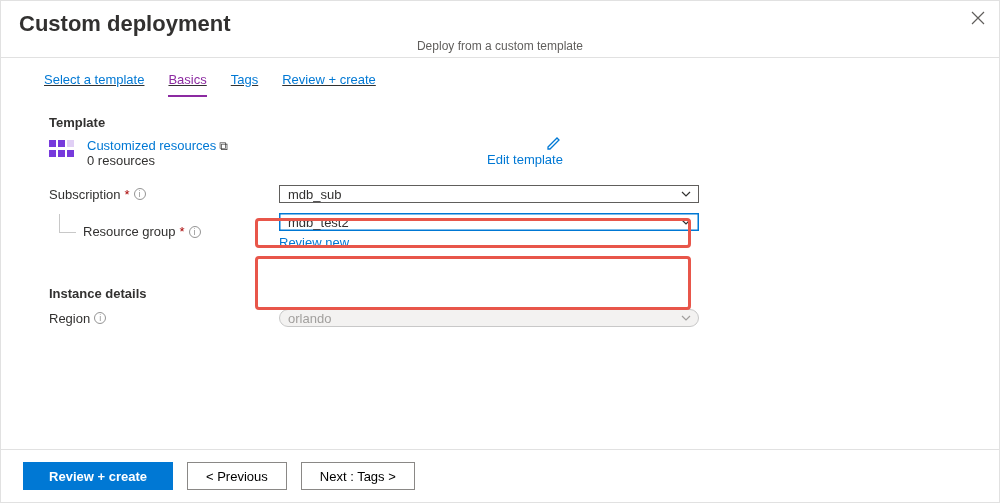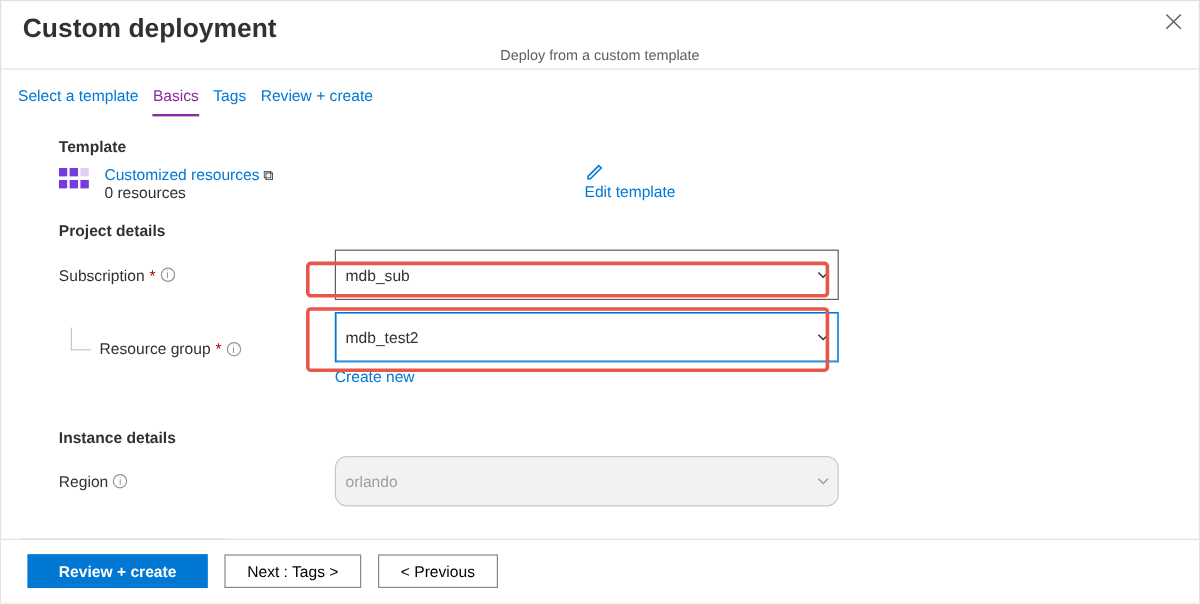--- a/index.html
+++ b/index.html
@@ -2,40 +2,40 @@
 <html><head>
 <meta charset="utf-8">
 <style>
   * { box-sizing: border-box; }
   html, body { margin: 0; padding: 0; font-family: "Segoe UI", Arial, sans-serif; font-size: 13px; color: #323130; background: #fff; }
   .page { width: 1000px; height: 503px; position: relative; border: 1px solid #e1e1e1; }
   .header { padding: 10px 18px 4px; border-bottom: 1px solid #e1e1e1; position: relative; }
   .header h1 { margin: 0; font-size: 22px; font-weight: 600; }
   .header .subtitle { color: #605e5c; font-size: 12px; margin-top: 2px; text-align: center; }
   .close-x { position: absolute; top: 10px; right: 14px; font-size: 16px; color: #605e5c; cursor: pointer; line-height: 1; }
-  .tabs { display: flex; gap: 12px; padding: 14px 14px 0; }
+  .tabs { display: flex; gap: 24px; padding: 14px 43px 0; text-decoration: underline; }
   .tab { padding-bottom: 8px; font-size: 13px; color: #0078d4; cursor: pointer; }
   .tab.active { color: #8c2aa1; border-bottom: 2px solid #8c2aa1; font-weight: 400; }
   .content { padding: 10px 48px 0; }
   .section-title { font-size: 13px; font-weight: 600; margin: 8px 0; }
   .template-row { display: flex; align-items: flex-start; gap: 12px; margin-bottom: 6px; }
   .template-icon { width: 26px; height: 26px; display: inline-block; }
   .template-link { color: #0078d4; text-decoration: none; cursor: pointer; }
   .external-icon { font-size: 12px; margin-left: 3px; color: #323130; }
   .resources-count { color: #323130; font-size: 13px; }
   .edit-template-wrap { text-align: center; margin: -40px 0 18px 50px; }
-  .edit-template-link { color: #0078d4; cursor: pointer; font-size: 13px; display: inline-flex; flex-direction: column; align-items: flex-start; }
+  .edit-template-link { color: #0078d4; cursor: pointer; font-size: 13px; display: inline-flex; flex-direction: column; align-items: flex-end; }
   .form-row { display: flex; align-items: center; margin-bottom: 10px; }
   .form-label { width: 230px; font-size: 13px; color: #323130; display: flex; align-items: center; gap: 4px; }
   .form-label.indent { padding-left: 34px; position: relative; }
   .form-label.indent::before { content: ""; position: absolute; left: 10px; top: -10px; width: 16px; height: 18px; border-left: 1px solid #c8c8c8; border-bottom: 1px solid #c8c8c8; }
   .req { color: #a80000; }
   .info-icon { width: 12px; height: 12px; border: 1px solid #949494; border-radius: 50%; display: inline-flex; align-items: center; justify-content: center; font-size: 9px; color: #949494; }
   .field-area { position: relative; }
-  .select { width: 420px; height: 42px; border: 1px solid #605e5c; padding: 0 24px 0 8px; font-size: 13px; background: #fff; position: relative; display: flex; align-items: center; }
+  .select { width: 420px; height: 18px; border: 1px solid #605e5c; padding: 0 24px 0 8px; font-size: 13px; background: #fff; position: relative; display: flex; align-items: center; }
   .select.focused { border: 1px solid #0078d4; box-shadow: 0 0 0 0.5px #0078d4 inset; }
   .select.disabled { background: #f3f2f1; border-color: #c8c8c8; color: #a19f9d; border-radius: 10px; }
   .chev { position: absolute; right: 6px; top: 50%; transform: translateY(-50%); pointer-events: none; }
   .create-new { color: #0078d4; font-size: 13px; margin-top: 4px; cursor: pointer; }
   .highlight { border: 3px solid #e8564a; border-radius: 4px; padding: 3px; position: absolute; pointer-events: none; }
   .hl-sub { left: 254px; top: 217px; width: 436px; height: 30px; }
   .hl-rg  { left: 254px; top: 255px; width: 436px; height: 54px; }
   .hl-btn { left: 12px;  top: 448px; width: 178px; height: 42px; }
   .footer { position: absolute; bottom: 0; left: 0; right: 0; border-top: 1px solid #e1e1e1; padding: 12px 22px; display: flex; gap: 14px; align-items: center; background:#fff;}
   .btn { height: 28px; padding: 0 18px; font-size: 13px; cursor: pointer; border: 1px solid #8a8886; background: #fff; }
@@ -88,21 +88,20 @@
 
     <div class="edit-template-wrap">
       <span class="edit-template-link">
         <svg width="18" height="18" viewBox="0 0 18 18">
             <path d="M3 13 L12 4 L14 6 L5 15 L3 15 Z" fill="none" stroke="#0078d4" stroke-width="1.3"></path>
           </svg>
         <span>Edit template</span>
       </span>
     </div>
 
-    <div class="section-title">Project details</div>
 
     <div class="form-row">
       <div class="form-label">
         <span>Subscription</span>
         <span class="req">*</span>
         <span class="info-icon">i</span>
       </div>
       <div class="field-area">
         <div class="select">
           <span>mdb_sub</span>
@@ -123,21 +122,21 @@
       </div>
       <div class="field-area">
         <div class="select focused">
           <span>mdb_test2</span>
           <span class="chev">
             <svg width="12" height="12" viewBox="0 0 12 12">
                 <path d="M2 4 L6 8 L10 4" fill="none" stroke="#323130" stroke-width="1.2"></path>
               </svg>
           </span>
         </div>
-        <div class="create-new">Create new</div>
+        <div class="create-new">Review new</div>
       </div>
     </div>
 
     <div style="height:18px;"></div>
     <div class="section-title">Instance details</div>
 
     <div class="form-row">
       <div class="form-label">
         <span>Region</span>
         <span class="info-icon">i</span>
@@ -155,17 +154,17 @@
     </div>
 
   </div>
 
   <div class="highlight hl-sub"></div>
   <div class="highlight hl-rg"></div>
   <div class="highlight hl-btn"></div>
 
   <div class="footer">
     <button class="btn primary">Review + create</button>
+    <button class="btn">&lt; Previous</button>
     <button class="btn">Next : Tags &gt;</button>
-    <button class="btn">&lt; Previous</button>
   </div>
 
 </div>
 
 </body></html>

